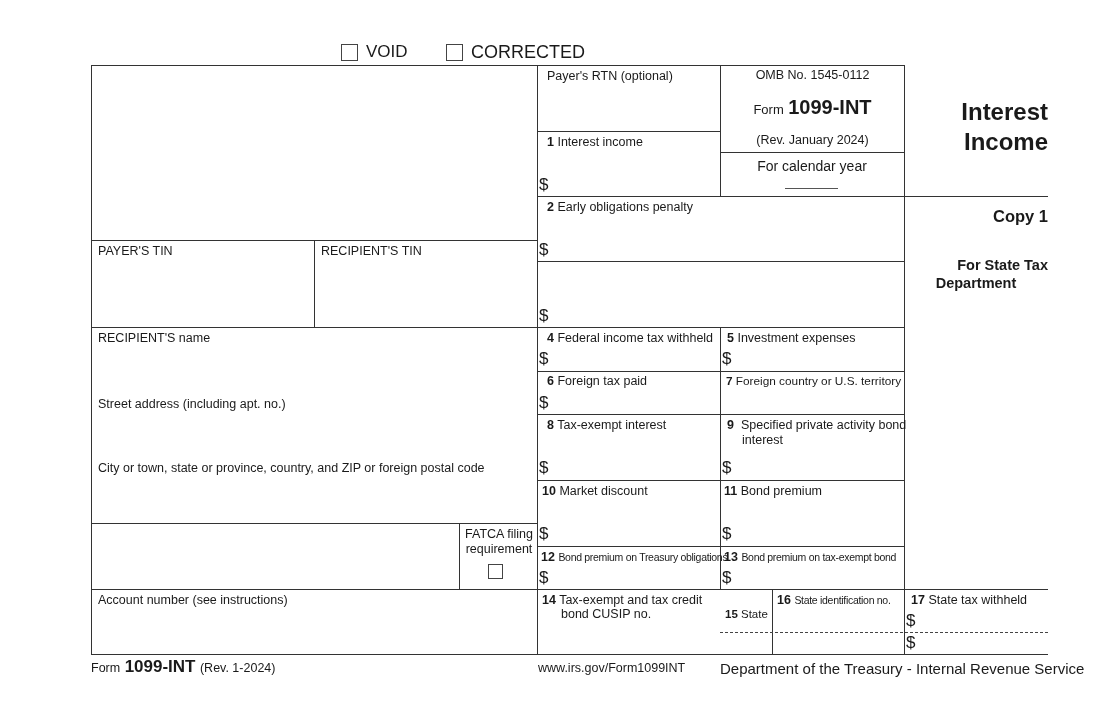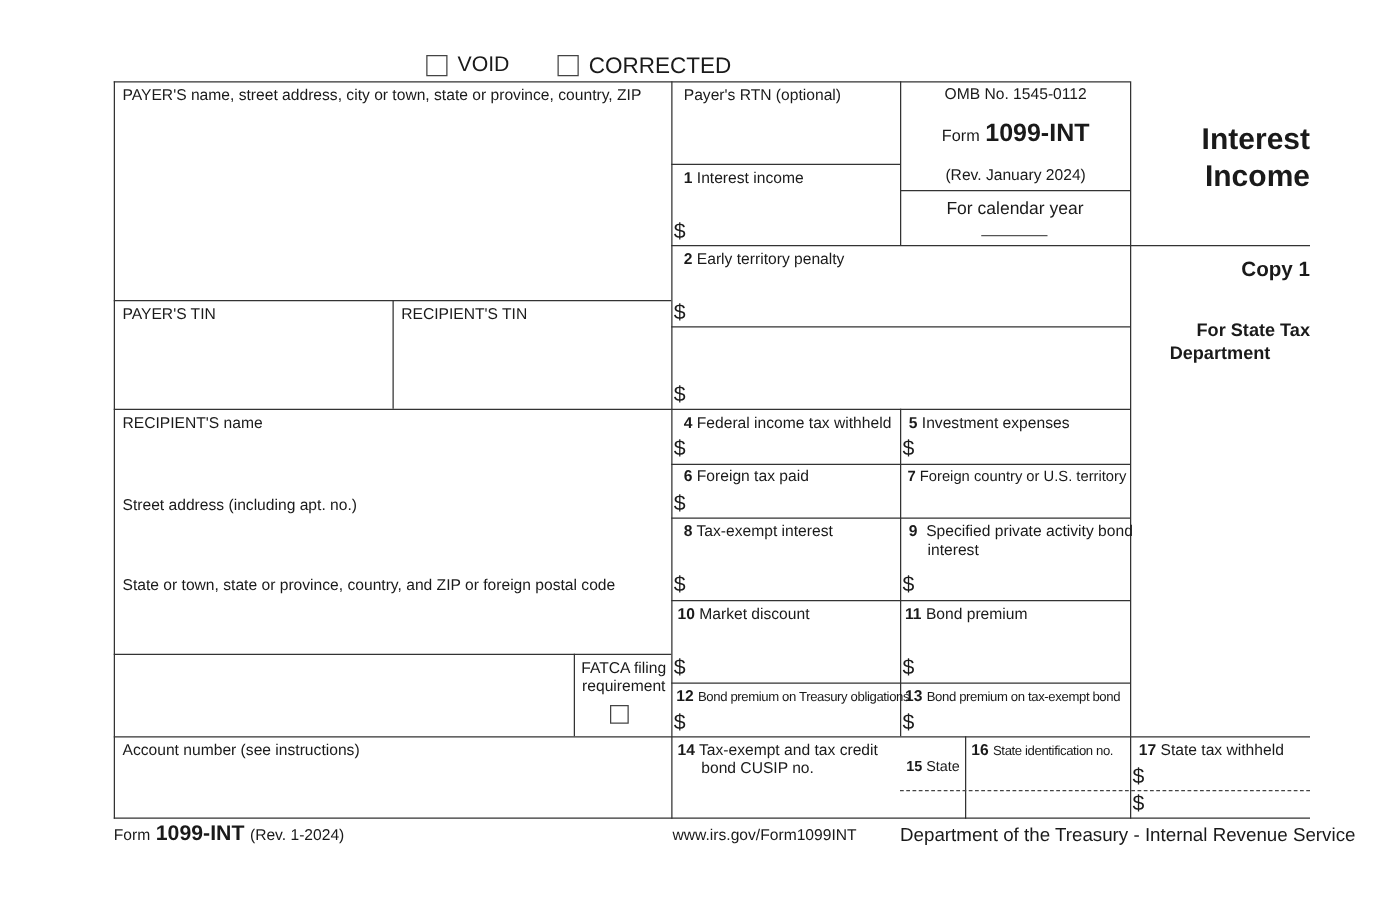--- a/index.html
+++ b/index.html
@@ -46,36 +46,35 @@
 <div class="hl" style="left:537px;top:196px;width:511px;"></div>
 <div class="hl" style="left:537px;top:261px;width:367px;"></div>
 <div class="hl" style="left:537px;top:371px;width:367px;"></div>
 <div class="hl" style="left:537px;top:414px;width:367px;"></div>
 <div class="hl" style="left:537px;top:480px;width:367px;"></div>
 <div class="hl" style="left:537px;top:546px;width:367px;"></div>
 <div class="vl" style="left:772px;top:589px;height:66px;"></div>
 <div class="dash" style="left:720px;top:632px;width:328px;"></div>
 
 <div class="field" style="left:92px;top:66px;width:444px;height:173px;">
-  <div class="lbl" style="left:6px;top:3px;">PAYER'S name, street address, city or town, state or province, country, ZIP</div>
 </div>
 <div class="field" style="left:92px;top:241px;width:221px;height:85px;">
   <div class="lbl" style="left:6px;top:3px;">PAYER'S TIN</div>
 </div>
 <div class="field" style="left:315px;top:241px;width:221px;height:85px;">
   <div class="lbl" style="left:6px;top:3px;text-align:center;">RECIPIENT'S TIN</div>
 </div>
 <div class="field" style="left:92px;top:328px;width:444px;height:60px;">
   <div class="lbl" style="left:6px;top:3px;">RECIPIENT'S name</div>
 </div>
 <div class="field" style="left:92px;top:394px;width:444px;height:62px;">
   <div class="lbl" style="left:6px;top:3px;">Street address (including apt. no.)</div>
 </div>
 <div class="field" style="left:92px;top:459px;width:444px;height:62px;">
-  <div class="lbl" style="left:6px;top:2px;">State or town, state or province, country, and ZIP or foreign postal code</div>
+  <div class="lbl" style="left:6px;top:2px;">City or town, state or province, country, and ZIP or foreign postal code</div>
 </div>
 <div class="field" style="left:92px;top:524px;width:366px;height:64px;"></div>
 <div class="field" style="left:460px;top:524px;width:76px;height:64px;">
   <div class="lbl" style="left:2px;top:3px;width:74px;text-align:center;">FATCA filing</div>
   <div class="lbl" style="left:2px;top:18px;width:74px;text-align:center;">requirement</div>
   <div class="cb" style="left:28px;top:40px;"></div>
 </div>
 <div class="field" style="left:92px;top:590px;width:444px;height:63px;">
   <div class="lbl" style="left:6px;top:3px;">Account number (see instructions)</div>
 </div>
@@ -94,21 +93,21 @@
   <span style="font-size:13px;">Form</span>
   <span style="font-size:20px;font-weight:bold;">1099-INT</span>
 </div>
 <div class="lbl" style="left:721px;top:133px;width:183px;text-align:center;">(Rev. January 2024)</div>
 <div class="field" style="left:721px;top:153px;width:182px;height:42px;">
   <div class="lbl" style="left:0;top:5px;width:182px;text-align:center;font-size:14px;line-height:16px;">For calendar year</div>
   <div class="abs" style="left:64px;top:35px;width:53px;border-top:1px solid #555;"></div>
 </div>
 
 <div class="field" style="left:538px;top:197px;width:365px;height:63px;">
-  <div class="lbl" style="left:9px;top:3px;"><span class="num">2</span> <span>Early territory penalty</span></div>
+  <div class="lbl" style="left:9px;top:3px;"><span class="num">2</span> <span>Early obligations penalty</span></div>
   <div class="dollar" style="left:1px;top:44px;">$</div>
 </div>
 
 <div class="field" style="left:538px;top:262px;width:365px;height:64px;">
   <div class="dollar" style="left:1px;top:45px;">$</div>
 </div>
 
 <div class="field" style="left:538px;top:328px;width:181px;height:42px;">
   <div class="lbl" style="left:9px;top:3px;"><span class="num">4</span> <span>Federal income tax withheld</span></div>
   <div class="dollar" style="left:1px;top:22px;">$</div>

